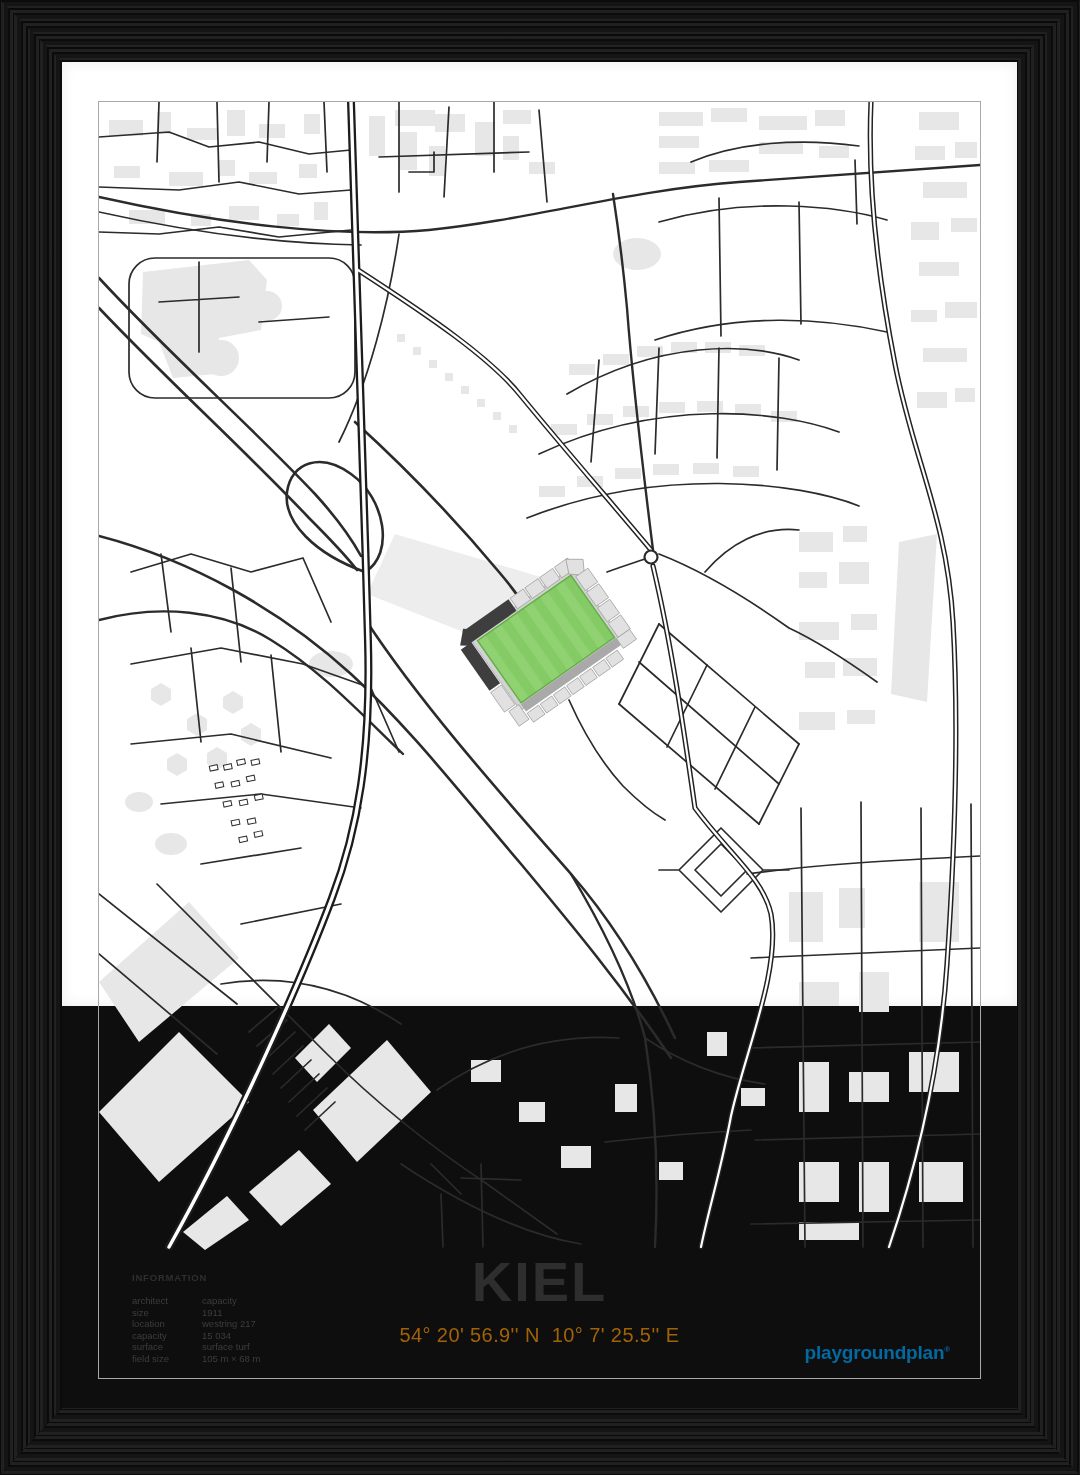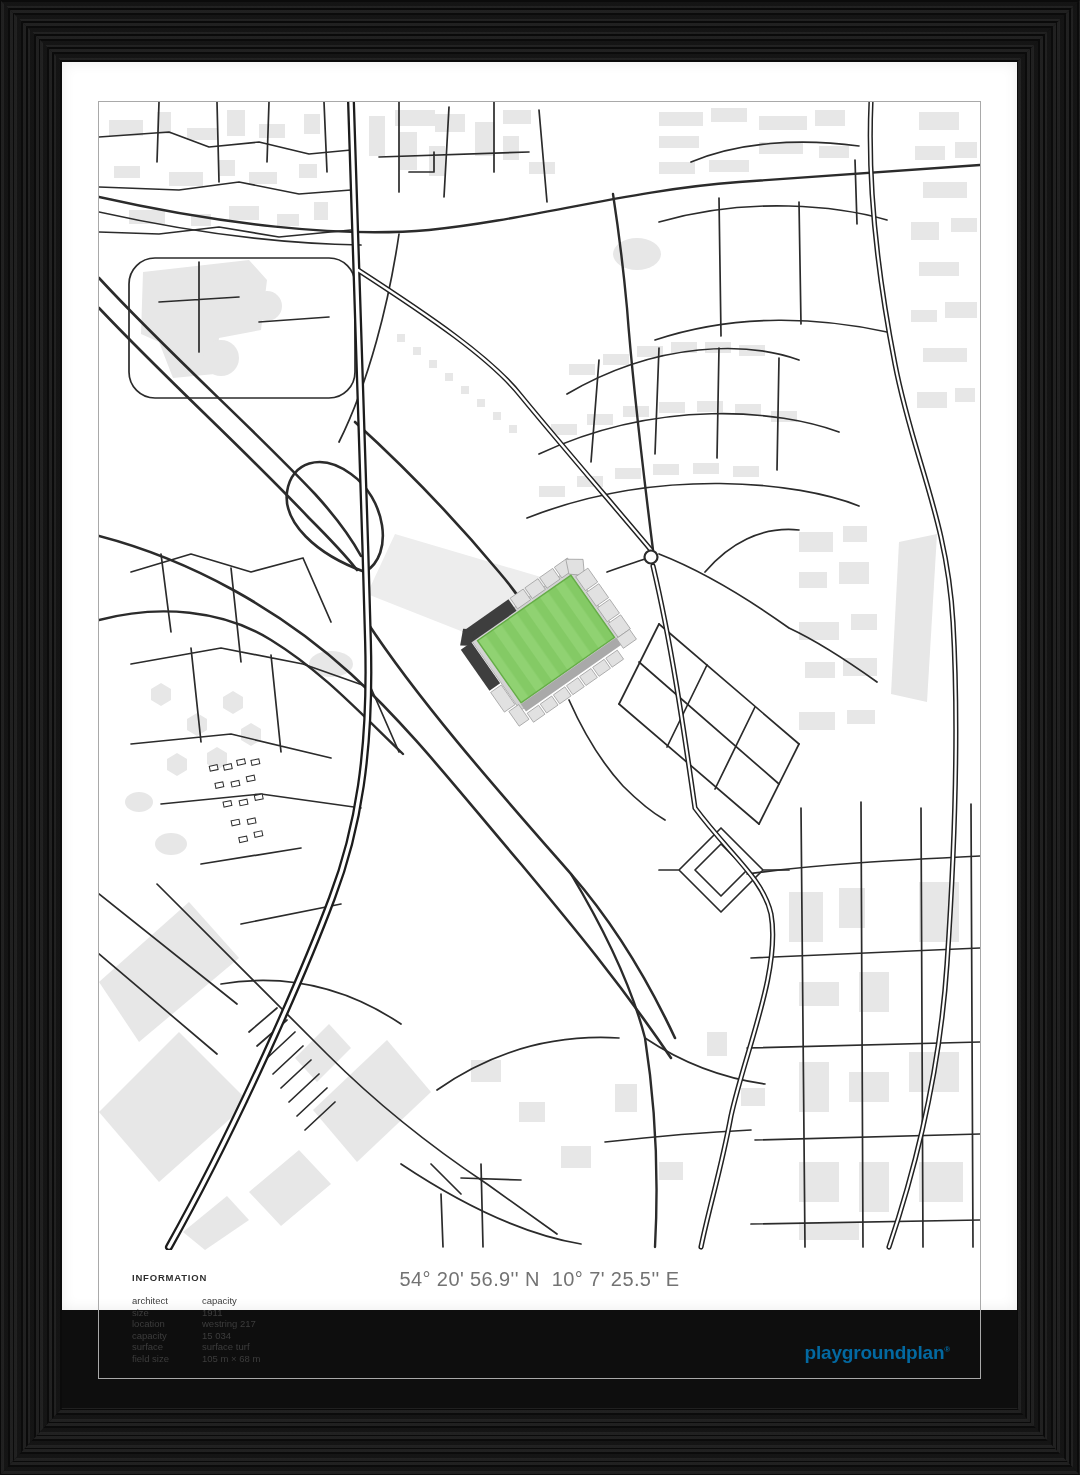--- a/index.html
+++ b/index.html
@@ -11,21 +11,21 @@
   .fr.v{background-image:repeating-linear-gradient(90deg,rgba(0,0,0,.55) 0 1.5px,rgba(45,45,45,.45) 1.5px 3px,rgba(255,255,255,.05) 3px 4px,rgba(18,18,18,.35) 4px 8px,rgba(0,0,0,.5) 8px 10px,rgba(70,70,70,.22) 10px 13px);}
   .f-top{left:0;top:0;width:1080px;height:62px;clip-path:polygon(0 0,1080px 0,1017px 62px,62px 62px);
          background-image:linear-gradient(180deg,rgba(0,0,0,.85) 0 4px,rgba(0,0,0,0) 15px),repeating-linear-gradient(0deg,rgba(0,0,0,.55) 0 1.5px,rgba(45,45,45,.45) 1.5px 3px,rgba(255,255,255,.05) 3px 4px,rgba(18,18,18,.35) 4px 8px,rgba(0,0,0,.5) 8px 10px,rgba(70,70,70,.22) 10px 13px);}
   .f-bottom{left:0;top:1408px;width:1080px;height:67px;clip-path:polygon(0 67px,62px 0,1018px 0,1080px 67px);
          background-image:linear-gradient(0deg,rgba(0,0,0,.85) 0 4px,rgba(0,0,0,0) 15px),repeating-linear-gradient(0deg,rgba(0,0,0,.55) 0 1.5px,rgba(45,45,45,.45) 1.5px 3px,rgba(255,255,255,.05) 3px 4px,rgba(18,18,18,.35) 4px 8px,rgba(0,0,0,.5) 8px 10px,rgba(70,70,70,.22) 10px 13px);}
   .f-left{left:0;top:0;width:62px;height:1475px;clip-path:polygon(0 0,62px 62px,62px 1408px,0 1475px);
          background-image:linear-gradient(90deg,rgba(0,0,0,.85) 0 4px,rgba(0,0,0,0) 15px),repeating-linear-gradient(90deg,rgba(0,0,0,.55) 0 1.5px,rgba(45,45,45,.45) 1.5px 3px,rgba(255,255,255,.05) 3px 4px,rgba(18,18,18,.35) 4px 8px,rgba(0,0,0,.5) 8px 10px,rgba(70,70,70,.22) 10px 13px);}
   .f-right{left:1017px;top:0;width:63px;height:1475px;clip-path:polygon(63px 0,63px 1475px,0 1408px,0 62px);
          background-image:linear-gradient(270deg,rgba(0,0,0,.85) 0 4px,rgba(0,0,0,0) 15px),repeating-linear-gradient(90deg,rgba(0,0,0,.55) 0 1.5px,rgba(45,45,45,.45) 1.5px 3px,rgba(255,255,255,.05) 3px 4px,rgba(18,18,18,.35) 4px 8px,rgba(0,0,0,.5) 8px 10px,rgba(70,70,70,.22) 10px 13px);}
   
-  .paper{position:absolute;left:62px;top:62px;width:955px;height:1248px;background:var(--paper,#fff);
+  .paper{position:absolute;left:62px;top:62px;width:955px;height:944px;background:var(--paper,#fff);
          box-shadow:inset 0 0 14px rgba(0,0,0,.08);}
   .print{position:absolute;left:36px;top:39px;width:881px;height:1276px;
          border:1px solid var(--print-border,#a9a9a9);}
   .map-svg{position:absolute;left:0;top:0;}
   
   .street{stroke:var(--map-street,#2b2b2b);fill:none;stroke-width:1.7;stroke-linecap:round;stroke-linejoin:round;}
   .med{stroke-width:2.4;}
   .ramp{stroke-width:2.6;}
   .bld{fill:var(--map-building,#e7e7e7);stroke:none;}
   .bld2{fill:#ededed;stroke:none;}
@@ -42,21 +42,21 @@
   .turfB{fill:var(--pitch-green-light,#90d272);}
   .pitch{stroke:var(--pitch-outline,#65ad47);stroke-width:1.4;}
   .rnd{fill:#fff;stroke:var(--map-street,#2b2b2b);stroke-width:2.2;}
   
   .info{position:absolute;left:33px;top:1170px;color:#3d3d3d;}
   .info-heading{font-size:9.5px;font-weight:bold;letter-spacing:.8px;color:#2f2f2f;margin-bottom:12px;}
   .info-row{font-size:9.5px;line-height:11.6px;white-space:pre;}
   .info-label{display:inline-block;width:70px;}
   .title-wrap{position:absolute;left:0;right:0;top:1152px;text-align:center;color:var(--text-dark,#2e2e2e);}
   .poster-title{font-size:56px;font-weight:bold;letter-spacing:2px;line-height:1;margin:0;}
-  .poster-coords{font-size:20px;letter-spacing:.4px;margin-top:14px;color:#737373;white-space:pre;}
+  .poster-coords{font-size:20px;letter-spacing:.4px;margin-top:14px;color:#a16207;white-space:pre;}
   .brand{position:absolute;right:30px;top:1228px;font-size:19px;font-weight:bold;color:#0369a1;letter-spacing:-.2px;margin-top:12px;}
   .brand sup{font-size:8px;vertical-align:super;}
 </style>
 </head>
 <body>
 
 <div class="scene">
   <div class="fr h f-top"></div>
   <div class="fr h f-bottom"></div>
   <div class="fr v f-left"></div>
@@ -326,20 +326,21 @@
         <div class="info-heading">INFORMATION</div>
         <div class="info-row"><span class="info-label">architect</span><span>capacity</span></div>
         <div class="info-row"><span class="info-label">size</span><span>1911</span></div>
         <div class="info-row"><span class="info-label">location</span><span>westring 217</span></div>
         <div class="info-row"><span class="info-label">capacity</span><span>15 034</span></div>
         <div class="info-row"><span class="info-label">surface</span><span>surface turf</span></div>
         <div class="info-row"><span class="info-label">field size</span><span>105 m × 68 m</span></div>
       </div>
 
       <div class="title-wrap">
+        <div class="poster-title">KIEL</div>
         <div class="poster-coords">54° 20' 56.9'' N  10° 7' 25.5'' E</div>
       </div>
 
       <div class="brand"><span>playgroundplan</span><sup>®</sup></div>
 
     </div>
   </div>
 </div>
 
 </body></html>

